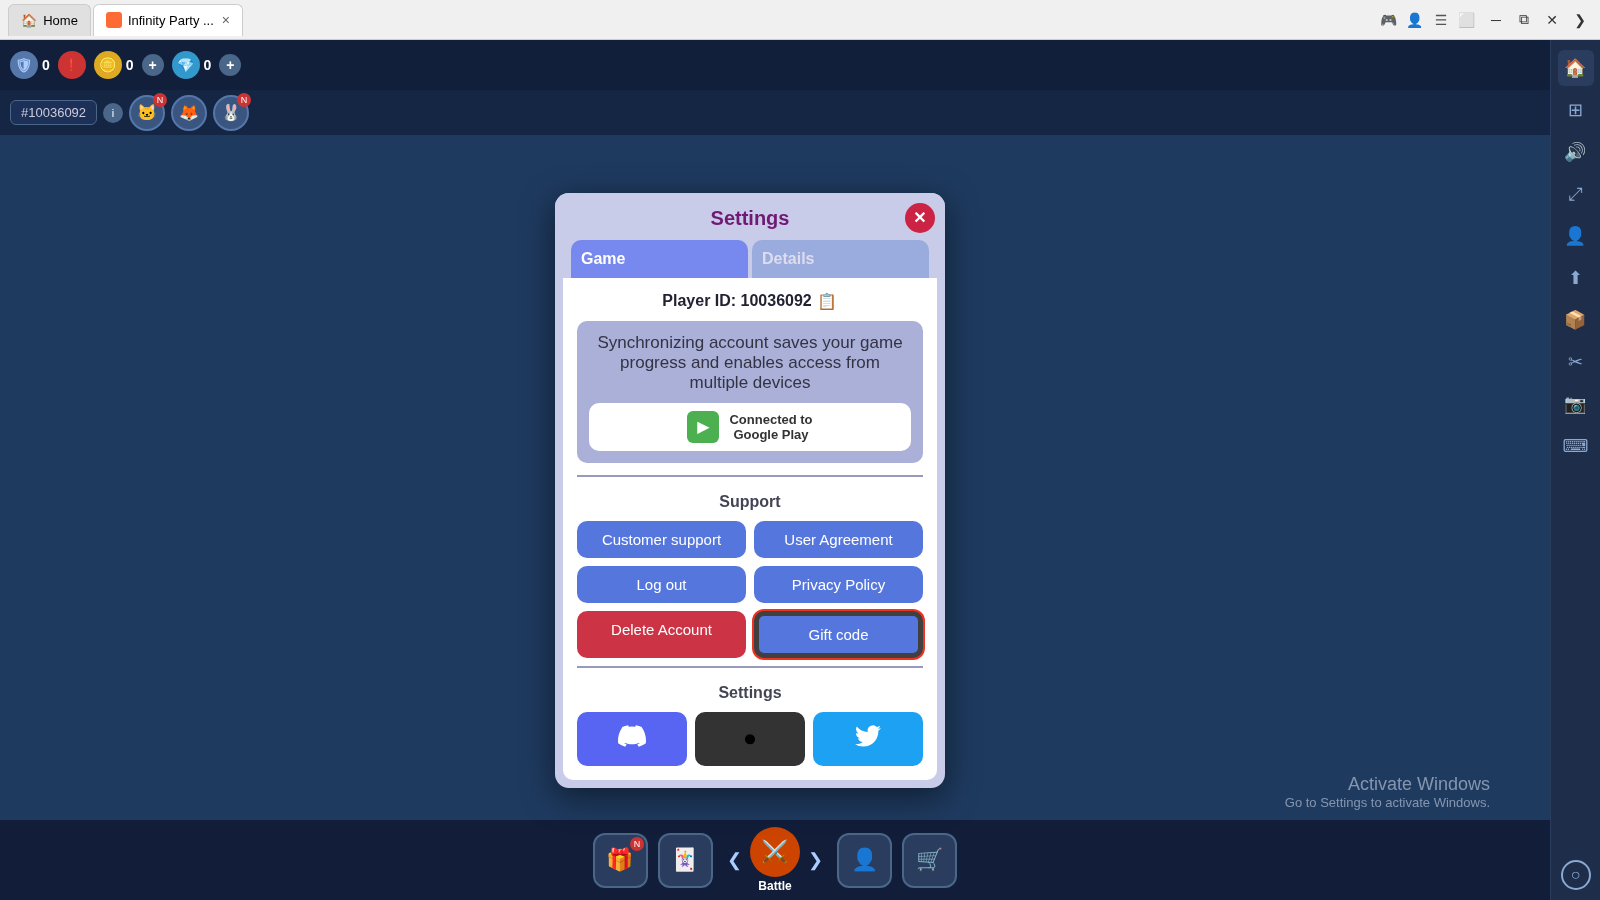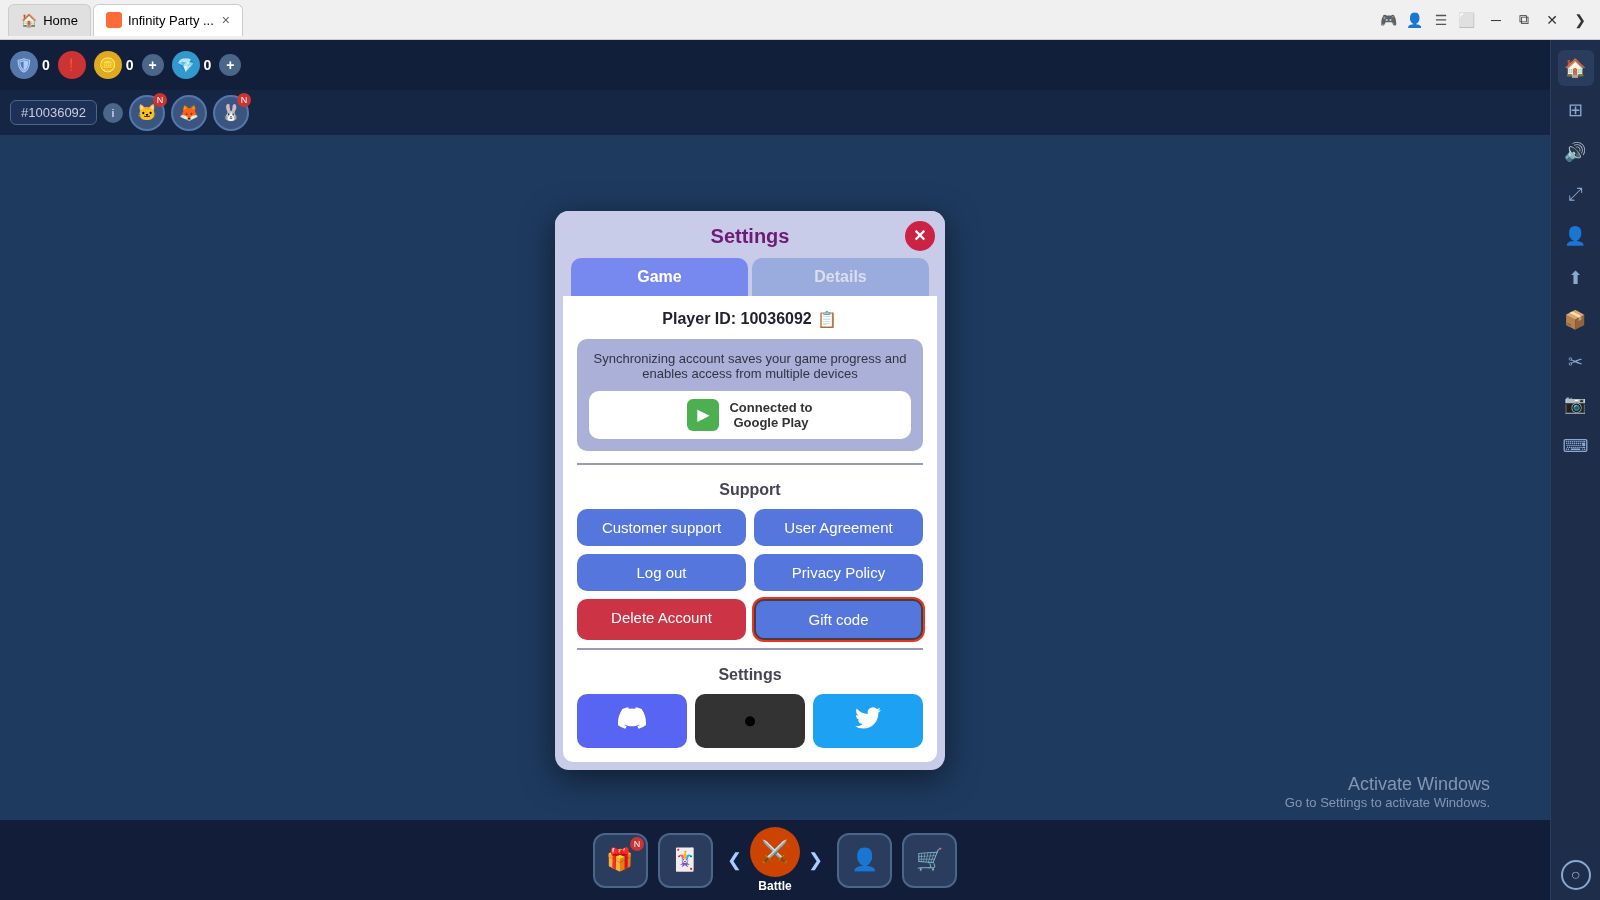--- a/index.html
+++ b/index.html
@@ -381,21 +381,21 @@
       font-weight: bold;
     }
     .tabs-row {
       display: flex;
       margin: 10px 16px 0;
       gap: 4px;
     }
     .tab-btn {
       flex: 1;
       padding: 10px;
-      text-align: center;
+      text-align: left;
       font-size: 16px;
       font-weight: bold;
       border-radius: 10px 10px 0 0;
       cursor: pointer;
     }
     .tab-btn.active {
       background: #7788ee;
       color: #fff;
     }
     .tab-btn.inactive {
@@ -424,21 +424,21 @@
       font-size: 16px;
     }
     .sync-info-box {
       background: #aab0d8;
       border-radius: 10px;
       padding: 12px;
       margin-bottom: 12px;
     }
     .sync-text {
       text-align: center;
-      font-size: 13px;
+      font-size: 17px;
       color: #334;
       margin-bottom: 10px;
     }
     .google-play-btn {
       background: #fff;
       border-radius: 10px;
       padding: 8px 16px;
       display: flex;
       align-items: center;
       justify-content: center;
@@ -487,21 +487,21 @@
       text-align: center;
       cursor: pointer;
       font-size: 15px;
       font-weight: normal;
       color: #fff;
     }
     .btn-blue { background: #5577dd; }
     .btn-red { background: #cc3344; }
     .btn-gift {
       background: #5577dd;
-      border: 2px solid #404040;
+      border: 5px solid #404040;
       box-shadow: 0 0 0 2px #ee3322;
     }
     .community-section {
       margin-top: 8px;
     }
     .community-icons-row {
       display: flex;
       gap: 8px;
       justify-content: center;
     }

